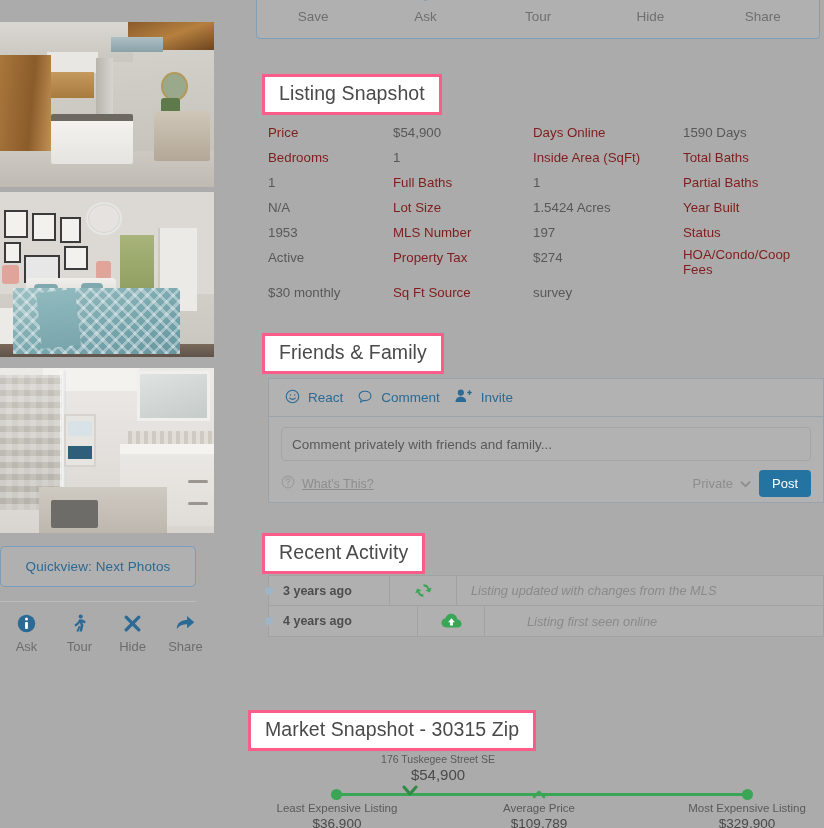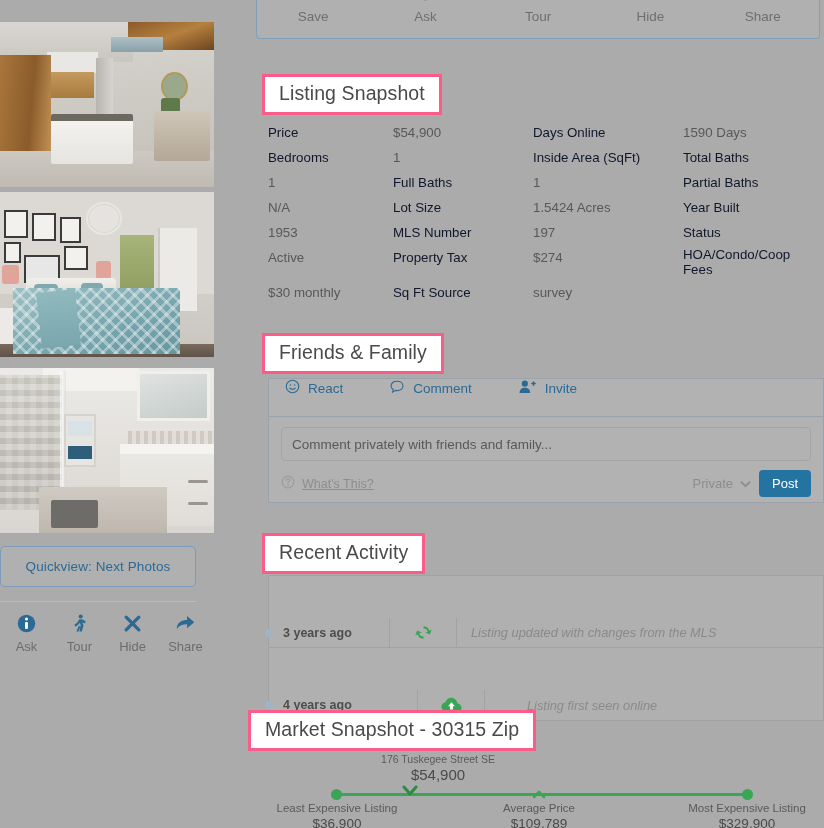--- a/index.html
+++ b/index.html
@@ -138,45 +138,45 @@
     background:#ffffff; border:3px solid #fa5d8a; padding:5px 14px 7px 14px;
     font-size:19.5px; color:#4a4a4a; font-weight:400; letter-spacing:.1px;
     white-space:nowrap;
   }
 
   
   .snapshot { position:absolute; left:20px; top:120px; width:556px;
     display:grid; grid-template-columns: 125px 140px 150px 140px;
     row-gap:0; font-size:13.3px; }
   .snapshot .cell { height:25px; display:flex; align-items:center; }
-  .snapshot .k { color:#0f172a; }
+  .snapshot .k { color:#7f1d1d; }
   .snapshot .v { color:#585858; }
   .snapshot .cell.tall { height:38px; align-items:flex-start; padding-top:2px; line-height:15px; }
 
   
   .ff-panel { position:absolute; left:20px; top:378px; width:556px; height:125px;
     border:1px solid #9aa3ab; background:#b2b2b2; }
-  .ff-bar { height:38px; display:flex; align-items:flex-start; gap:46px; padding:0 16px;
+  .ff-bar { height:38px; display:flex; align-items:center; gap:14px; padding:0 16px;
     border-bottom:1px solid #9aa3ab; }
   .ff-btn { display:flex; align-items:center; gap:8px; color:#2b6a94; font-size:13.5px; }
   .ff-input { margin:10px 12px 0 12px; height:34px; border:1px solid #a5a5a5; border-radius:4px;
     background:#b2b2b2; display:flex; align-items:center; padding:0 10px;
     color:#595959; font-size:13.5px; }
   .ff-foot { display:flex; align-items:center; padding:9px 12px 0 12px; gap:8px; }
   .ff-whats { display:flex; align-items:center; gap:7px; color:#8d8d8d; font-size:12.5px; }
   .ff-whats u { text-decoration:underline; }
   .ff-spacer { flex:1; }
   .ff-private { color:#8d8d8d; font-size:13px; display:flex; align-items:center; gap:7px; }
   .ff-post { background:#2573a0; color:#fff; font-size:13px; border-radius:4px;
     padding:6px 13px; }
 
   
   .ra-table { position:absolute; left:20px; top:575px; width:556px;
     border:1px solid #a2a2a2; background:#b0b0b0; }
-  .ra-row { display:flex; height:30px; border-bottom:1px solid #a2a2a2; align-items:center;margin-top:42px; }
+  .ra-row { display:flex; height:30px; border-bottom:1px solid #a2a2a2; align-items:center; }
   .ra-row:last-child { border-bottom:none;gap:28px; }
   .ra-dot { position:absolute; left:-4px; width:8px; height:8px; border-radius:50%; background:#9fb4c4; }
   .ra-time { width:120px; padding-left:14px; font-size:12.5px; color:#4d4d4d; font-weight:bold; }
   .ra-icon { width:68px; display:flex; align-items:center; justify-content:center;
     border-left:1px solid #a2a2a2; border-right:1px solid #a2a2a2; height:100%; color:#3a9c4e; }
   .ra-desc { padding-left:14px; font-size:12.8px; color:#8a8a8a; font-style:italic; }
 
   
   .market { position:absolute; left:0; top:755px; width:576px; height:73px; }
   .m-line { position:absolute; left:88px; top:38px; width:412px; height:3px; background:#3aa655; }

